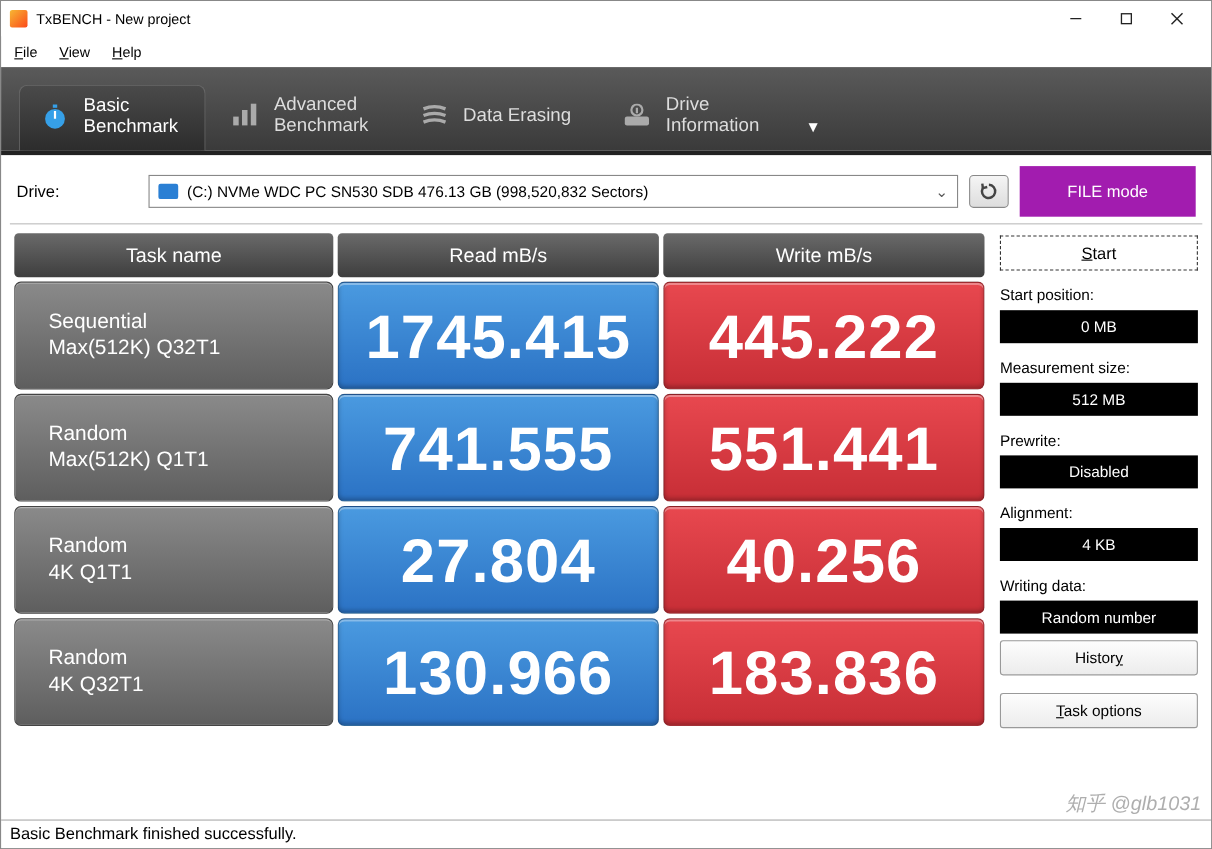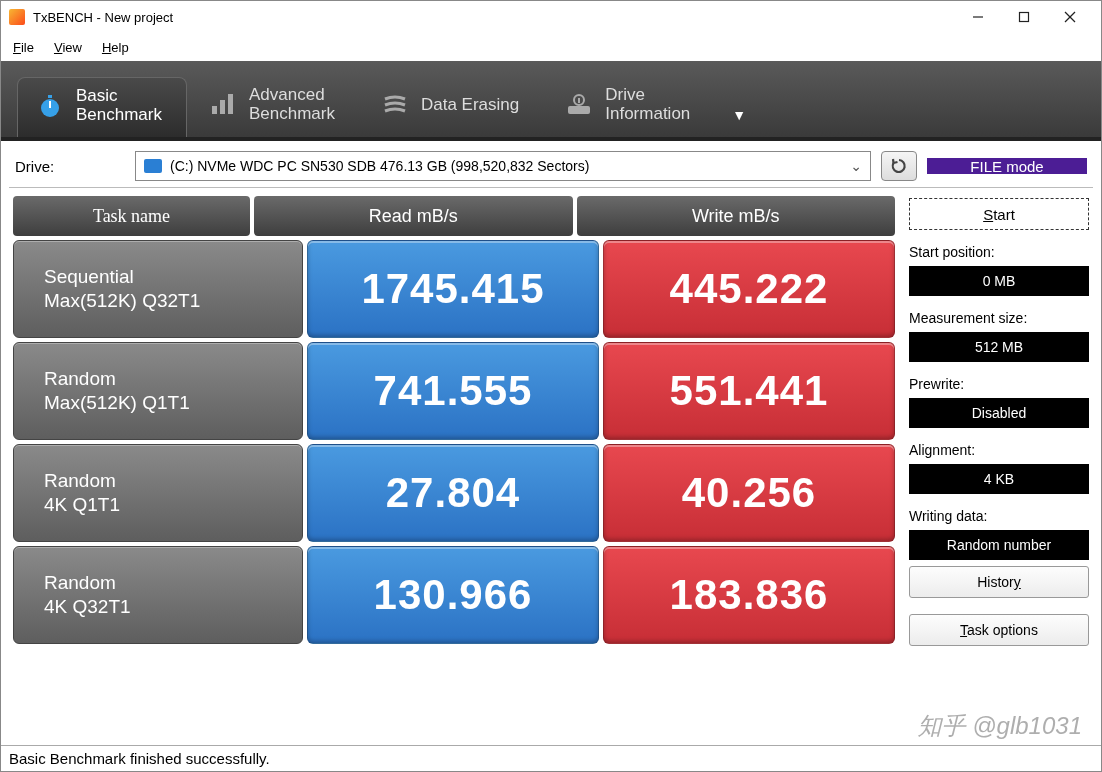--- a/index.html
+++ b/index.html
@@ -24,55 +24,55 @@
 .tab .ic { width: 28px; height: 28px; display: flex; align-items: center; justify-content: center; }
 .tabarrow { color: #fff; font-size: 14px; padding: 0 14px 14px 14px; align-self: flex-end; }
 
 
 .driverow { display: flex; align-items: center; padding: 10px 14px 6px 14px; gap: 10px; }
 .drivelbl { font-size: 15px; width: 110px; }
 .drivesel { flex: 1; height: 30px; border: 1px solid #888; display: flex; align-items: center; padding: 0 8px; font-size: 14px; background: #fff; }
 .drivesel .dicon { width: 18px; height: 14px; background: #2a7fd4; margin-right: 8px; border-radius: 2px; }
 .drivesel .chev { margin-left: auto; color: #555; }
 .refreshbtn { width: 36px; height: 30px; border: 1px solid #888; background: linear-gradient(#f5f5f5,#ddd); display:flex;align-items:center;justify-content:center;border-radius:4px; font-size:16px;}
-.filemode { width: 160px; height: 16px; background: #4c1d95; color: #fff; display: flex; align-items: center; justify-content: center; font-size: 15px; }
+.filemode { width: 160px; height: 46px; background: #a21caf; color: #fff; display: flex; align-items: center; justify-content: center; font-size: 15px; }
 
 .hr { height: 1px; background: #bbb; margin: 0 8px; }
 
 
 .main { flex: 1; display: flex; padding: 8px 12px 0 12px; gap: 14px; overflow: hidden; }
 .bench { flex: 1; display: flex; flex-direction: column; gap: 4px; }
 
 
 .hdr { display: flex; gap: 4px; }
 .hdrcell { background: linear-gradient(#6a6a6a,#3e3e3e); color: #fff; font-size: 18px; height: 40px; display: flex; align-items: center; justify-content: center; border-radius: 4px; }
-.hdrcell.task { width: 237px; font-family: Liberation Serif, serif; }
+.hdrcell.task { width: 290px; }
 .hdrcell.val { flex: 1; }
 
 
 .row { display: flex; gap: 4px; height: 98px; }
 .taskcell { width: 290px; background: linear-gradient(#8a8a8a,#5e5e5e); border: 1px solid #444; border-radius: 6px; color: #fff; display: flex; flex-direction: column; justify-content: center; padding-left: 30px; font-size: 19px; line-height: 1.25; box-shadow: inset 0 1px 0 rgba(255,255,255,.3); }
-.valcell { flex: 1; border-radius: 6px; display: flex; align-items: center; justify-content: center; font-size: 42px; font-weight: bold; color: #fff; letter-spacing: 1px; border: 1px solid rgba(0,0,0,.3); box-shadow: inset 0 2px 0 rgba(255,255,255,.35), inset 0 -2px 4px rgba(0,0,0,.25); }
+.valcell { flex: 1; border-radius: 6px; display: flex; align-items: center; justify-content: center; font-size: 56px; font-weight: bold; color: #fff; letter-spacing: 1px; border: 1px solid rgba(0,0,0,.3); box-shadow: inset 0 2px 0 rgba(255,255,255,.35), inset 0 -2px 4px rgba(0,0,0,.25); }
 .vread { background: linear-gradient(#4a9ae0,#2b72c4); }
 .vwrite { background: linear-gradient(#e8484f,#c72e36); }
 
 
 .side { width: 180px; display: flex; flex-direction: column; gap: 6px; padding-top: 2px; }
 .startbtn { height: 32px; border: 1px dashed #333; background: #fff; font-size: 15px; display:flex;align-items:center;justify-content:center; }
 .startbtn u { text-decoration: underline; }
 .sidelbl { font-size: 14px; margin-top: 8px; }
 .sideval { height: 30px; background: #000; color: #fff; font-size: 14px; display: flex; align-items: center; justify-content: center; }
 .sidebtn { height: 32px; border: 1px solid #999; background: linear-gradient(#fdfdfd,#ececec); font-size: 14px; display:flex;align-items:center;justify-content:center; border-radius:3px; }
 .sidebtn u { text-decoration: underline; }
 
 
 .status { height: 26px; border-top: 1px solid #aaa; display: flex; align-items: center; padding: 0 8px; font-size: 15px; }
 
 
-.wm { position: fixed; right: 20px; bottom: 30px; color: rgba(120,120,120,.6); font-size: 24px; font-style: italic; pointer-events: none; }
+.wm { position: fixed; right: 10px; bottom: 30px; color: rgba(120,120,120,.6); font-size: 18px; font-style: italic; pointer-events: none; }
 
 svg { display: block; }
 </style>
 </head>
 <body>
 
 <div class="titlebar">
   <div class="appicon"></div>
   <div class="titletxt">TxBENCH - New project</div>
   <div class="winbtns">

